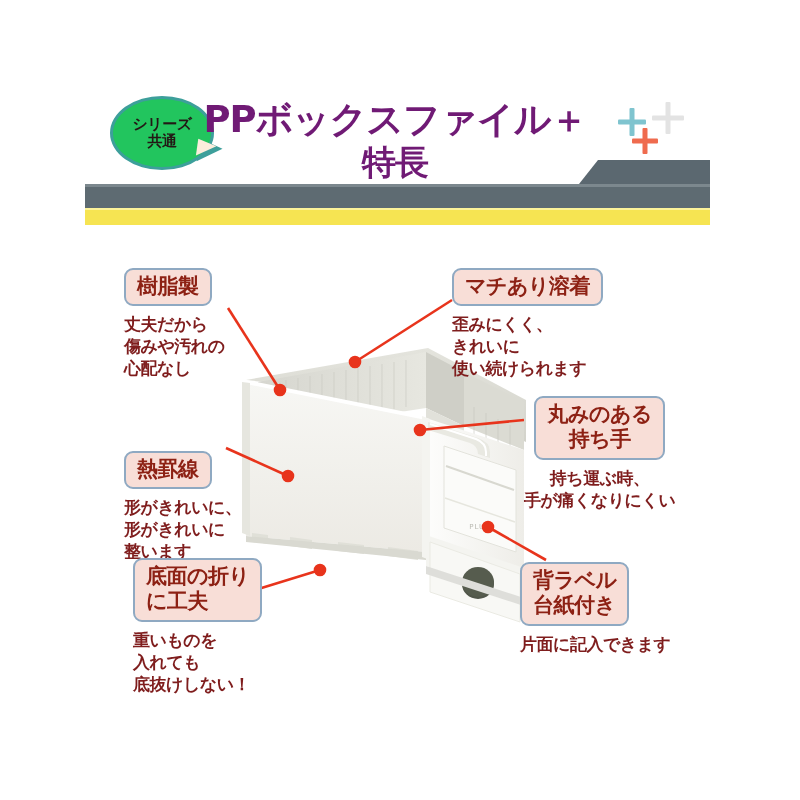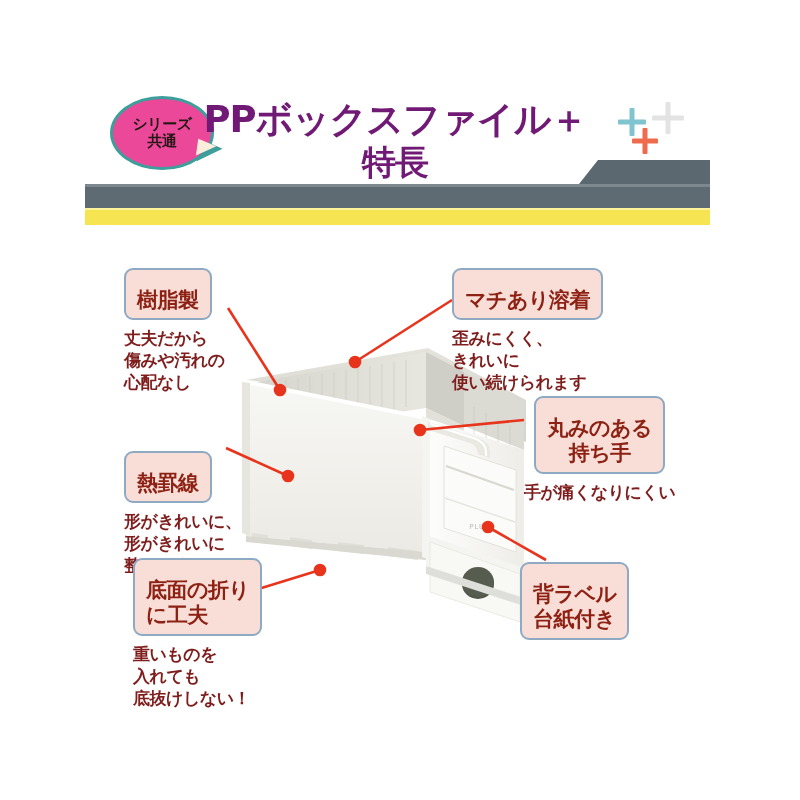--- a/index.html
+++ b/index.html
@@ -10,21 +10,21 @@
     overflow:hidden;
     position:relative;
   }
   #page{position:absolute;inset:0;width:800px;height:800px;overflow:hidden;background:#fff;}
 
   
   .header{position:absolute;left:0;top:0;width:800px;height:230px;}
 
   .bubble{
     position:absolute;left:110px;top:96px;width:104px;height:74px;
-    background:#ec4899;border:3px solid #3d9f9b;border-radius:50%/50%;
+    background:#22c55e;border:3px solid #3d9f9b;border-radius:50%/50%;
     box-sizing:border-box;
     display:flex;flex-direction:column;align-items:center;justify-content:center;
     z-index:4;
   }
   .bubble span{
     display:block;color:#231815;font-weight:bold;font-size:15px;line-height:17px;
     letter-spacing:-0.5px;white-space:nowrap;
   }
   .bubble-tail{
     position:absolute;left:198px;top:140px;width:0;height:0;z-index:3;
@@ -70,21 +70,21 @@
   .band-yellow-hl{position:absolute;left:85px;top:208px;width:625px;height:2px;background:#fdf39a;z-index:3;}
 
   
   .product{position:absolute;left:228px;top:330px;width:320px;height:300px;z-index:1;}
   .prod-svg{position:absolute;left:0;top:0;}
 
   
   .callout{position:absolute;z-index:6;}
   .chip{
     display:inline-block;background:#f8ded7;border:2px solid #8fa9c2;border-radius:9px;
-    padding:18px 11px 6px 11px;box-sizing:border-box;
+    padding:4px 11px 6px 11px;box-sizing:border-box;
     color:#8d2114;font-weight:bold;font-size:21px;line-height:24px;
     letter-spacing:-0.5px;white-space:nowrap;
   }
   .chip.two{line-height:25px;}
   .desc{
     margin-top:7px;color:#7f1d1d;font-weight:bold;font-size:17px;line-height:22px;
     letter-spacing:-0.5px;white-space:nowrap;
   }
   .desc.r{}
   
@@ -277,24 +277,28 @@
       <div>使い続けられます</div>
     </div>
   </div>
 
   <div class="callout c-marumi">
     <div class="chip two">
       <div>丸みのある</div>
       <div>持ち手</div>
     </div>
     <div class="desc r">
+      <div>持ち運ぶ時、</div>
       <div>手が痛くなりにくい</div>
     </div>
   </div>
 
   <div class="callout c-label">
     <div class="chip two">
       <div>背ラベル</div>
       <div>台紙付き</div>
     </div>
+    <div class="desc r">
+      <div>片面に記入できます</div>
+    </div>
   </div>
 
 </div>
 
 </body></html>

